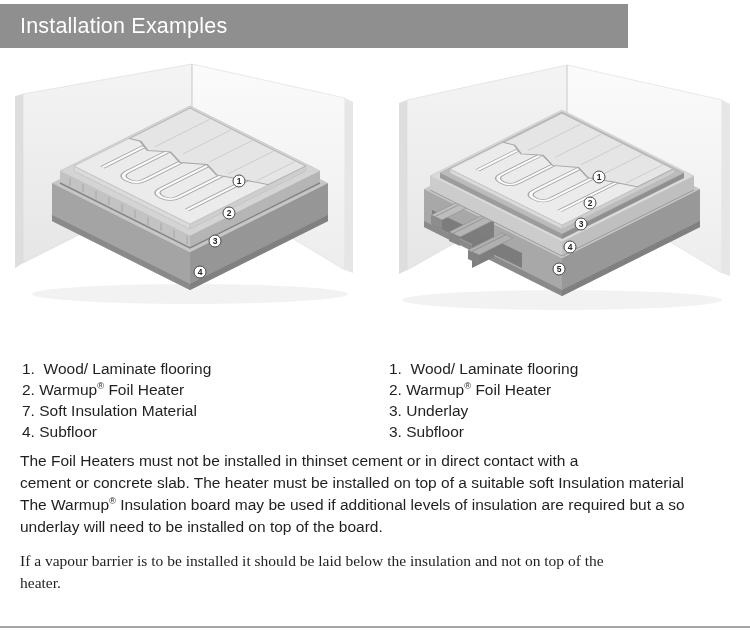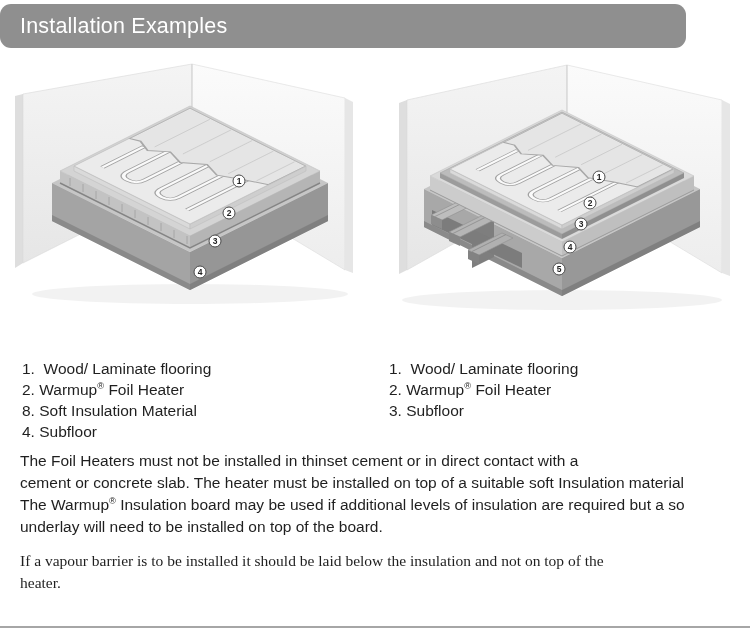--- a/index.html
+++ b/index.html
@@ -1,18 +1,18 @@
 <!DOCTYPE html>
 <html><head>
 <meta charset="utf-8">
 <style>
   html,body{margin:0;padding:0;background:#ffffff;}
   .screen{position:relative;width:750px;height:633px;background:#ffffff;overflow:hidden;
           font-family:"Liberation Sans", sans-serif;color:#1f1f1f;}
-  .header-bar{position:absolute;left:0;top:4px;width:686px;height:44px;background:#8f8f8f;border-radius:11px;}
+  .header-bar{position:absolute;left:0;top:4px;width:628px;height:44px;background:#8f8f8f;}
   .page-title{position:absolute;left:20px;top:0;line-height:44px;font-size:21.5px;color:#ffffff;
               letter-spacing:.2px;white-space:pre;}
   .diagram{position:absolute;top:58px;height:262px;}
   .diagram.left{left:5px;width:365px;}
   .diagram.right{left:372px;width:378px;}
   .legend{position:absolute;font-size:15.5px;line-height:21px;margin-top:40px;}
   .legend.left{left:22px;top:318px;}
   .legend.right{left:389px;top:318px;}
   .legend-item{white-space:pre;}
   .para{position:absolute;left:20px;font-size:15.5px;line-height:22px;white-space:pre;}
@@ -244,26 +244,27 @@
     </g>
     <g>
       <circle class="mkc" cx="187" cy="211" r="6"></circle>
       <text class="mk" x="187" y="214.2" text-anchor="middle">5</text>
     </g>
   </svg>
 
   <div class="legend left">
     <div class="legend-item">1.  Wood/ Laminate flooring</div>
     <div class="legend-item">2. Warmup<sup class="reg">®</sup> Foil Heater</div>
-    <div class="legend-item">8. Soft Insulation Material</div>
+    <div class="legend-item">7. Soft Insulation Material</div>
     <div class="legend-item">4. Subfloor</div>
   </div>
   <div class="legend right">
     <div class="legend-item">1.  Wood/ Laminate flooring</div>
     <div class="legend-item">2. Warmup<sup class="reg">®</sup> Foil Heater</div>
+    <div class="legend-item">3. Underlay</div>
     <div class="legend-item">3. Subfloor</div>
   </div>
 
   <div class="para p1">The Foil Heaters must not be installed in thinset cement or in direct contact with a<br>cement or concrete slab. The heater must be installed on top of a suitable soft Insulation material<br>The Warmup<sup class="reg">®</sup> Insulation board may be used if additional levels of insulation are required but a so<br>underlay will need to be installed on top of the board.</div>
   <div class="para p2">If a vapour barrier is to be installed it should be laid below the insulation and not on top of the<br>heater.</div>
 
   <div class="bottom-rule"></div>
 </div>
 
 </body></html>

